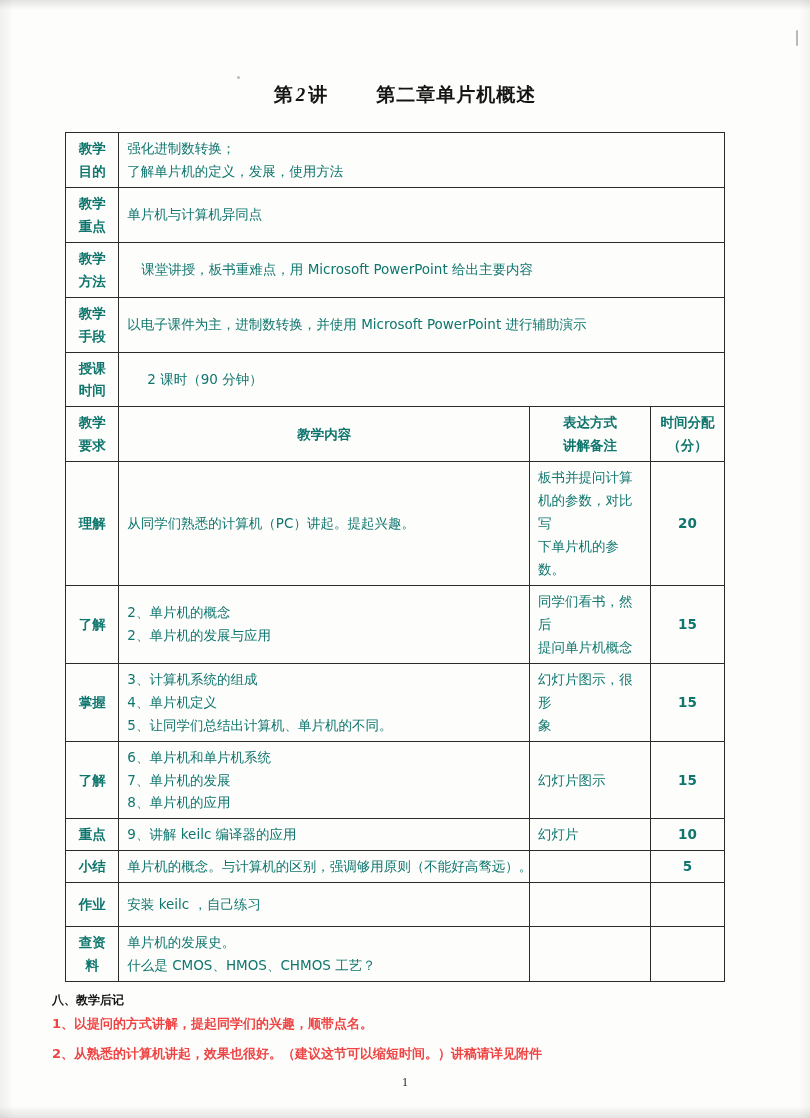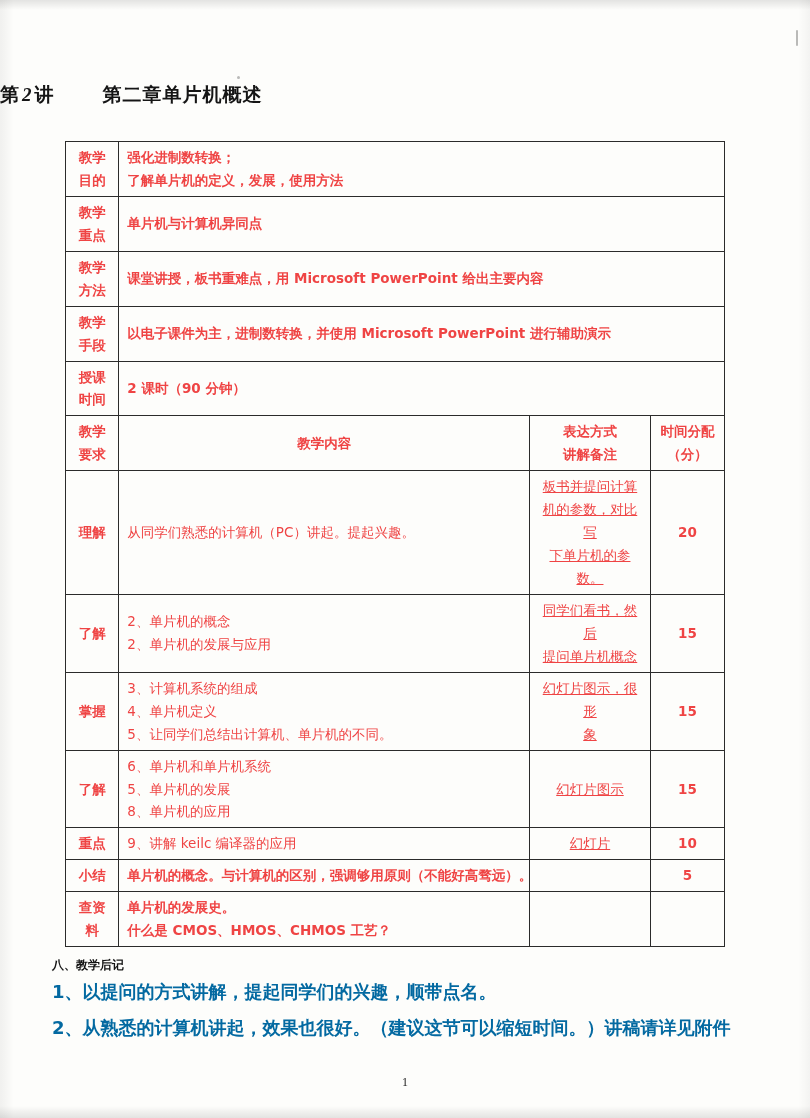--- a/index.html
+++ b/index.html
@@ -34,26 +34,26 @@
     position: absolute;
     left: 0; bottom: 0; width: 810px; height: 12px;
     background: linear-gradient(to top, rgba(0,0,0,0.10), rgba(0,0,0,0));
   }
   .content {
     position: absolute;
     left: 0; top: 0;
     width: 810px;
   }
   .title {
-    text-align: left;
+    text-align: center;
     font-size: 19px;
     font-weight: bold;
     letter-spacing: 1px;
     margin-top: 82px;
-    margin-bottom: 33px;
+    margin-bottom: 24px;
     color: #151515;
   }
   .title .lecture-no {
     font-family: "Liberation Serif", serif;
     font-style: italic;
     padding: 0 2px;
   }
   .title .gap {
     display: inline-block;
     width: 48px;
@@ -64,51 +64,48 @@
     width: 660px;
     margin-left: 65px;
     table-layout: fixed;
   }
   table.lesson td {
     border: 1px solid #2b2b2b;
     font-size: 13.5px;
     line-height: 1.7;
     padding: 4px 8px;
     vertical-align: middle;
-    color: #ef4444;
+    color: #0f766e;
   }
   td.label {
     width: 52px;
     text-align: center;
     font-weight: bold;
     padding: 4px 2px;
     line-height: 1.55;
   }
   td.label .l1, td.label .l2 {
     display: block;
   }
   td.body {
     padding-left: 10px;
   }
   td.body .line {
     display: block;
     white-space: nowrap;
-    font-weight: bold;
   }
   .r-head td {
     text-align: center;
     font-weight: bold;
     padding: 6px 2px;
   }
   td.method {
-    text-align: center;
     font-size: 13px;
     line-height: 1.75;
     padding: 4px 4px;
-    text-decoration: underline;
   }
   td.method .line { display: block; }
   td.time {
     text-align: center;
     font-weight: bold;
     font-size: 14px;
   }
   td.items { padding-left: 14px; }
   td.items .line {
     display: block;
@@ -122,24 +119,24 @@
     margin-top: 10px;
     font-size: 12px;
     font-weight: bold;
     color: #131313;
   }
   .note-list {
     margin-left: 52px;
     margin-top: 6px;
   }
   .note-list .note {
-    font-size: 18px;
+    font-size: 13px;
     font-weight: bold;
     margin-bottom: 12px;
-    color: #0369a1;
+    color: #ef4444;
   }
   .page-number {
     position: absolute;
     top: 1075px;
     left: 0;
     width: 810px;
     text-align: center;
     font-size: 12px;
     font-family: "Liberation Serif", serif;
     color: #222;
@@ -195,41 +192,41 @@
         <span class="line" style="padding:11px 0; display:block;">单片机与计算机异同点</span>
       </td>
     </tr>
 
     <tr>
       <td class="label">
         <span class="l1">教学</span>
         <span class="l2">方法</span>
       </td>
       <td class="body" colspan="3">
-        <span class="line" style="padding:11px 0; display:block;">课堂讲授，板书重难点，用 Microsoft PowerPoint 给出主要内容</span>
+        <span class="line" style="padding:11px 0; display:block;margin-left:14px;">课堂讲授，板书重难点，用 Microsoft PowerPoint 给出主要内容</span>
       </td>
     </tr>
 
     <tr>
       <td class="label">
         <span class="l1">教学</span>
         <span class="l2">手段</span>
       </td>
       <td class="body" colspan="3">
         <span class="line" style="padding:11px 0; display:block;">以电子课件为主，进制数转换，并使用 Microsoft PowerPoint 进行辅助演示</span>
       </td>
     </tr>
 
     <tr>
       <td class="label">
         <span class="l1">授课</span>
         <span class="l2">时间</span>
       </td>
       <td class="body" colspan="3">
-        <span class="line" style="padding:11px 0; display:block;">2 课时（90 分钟）</span>
+        <span class="line" style="padding:11px 0; display:block;margin-left:20px;">2 课时（90 分钟）</span>
       </td>
     </tr>
 
     <tr class="r-head">
       <td class="label">
         <span class="l1">教学</span>
         <span class="l2">要求</span>
       </td>
       <td>教学内容</td>
       <td class="head-stack">
@@ -280,21 +277,21 @@
         <span class="line">幻灯片图示，很形</span>
         <span class="line">象</span>
       </td>
       <td class="time">15</td>
     </tr>
 
     <tr>
       <td class="label center-label">了解</td>
       <td class="items">
         <span class="line">6、单片机和单片机系统</span>
-        <span class="line">5、单片机的发展</span>
+        <span class="line">7、单片机的发展</span>
         <span class="line">8、单片机的应用</span>
       </td>
       <td class="method">
         <span class="line">幻灯片图示</span>
       </td>
       <td class="time">15</td>
     </tr>
 
     <tr>
       <td class="label center-label">重点</td>
@@ -309,20 +306,28 @@
 
     <tr>
       <td class="label center-label">小结</td>
       <td class="body">
         <span class="line">单片机的概念。与计算机的区别，强调够用原则（不能好高骛远）。</span>
       </td>
       <td class="method"></td>
       <td class="time">5</td>
     </tr>
 
+    <tr>
+      <td class="label center-label">作业</td>
+      <td class="body">
+        <span class="line" style="padding:6px 0; display:block;">安装 keilc ，自己练习</span>
+      </td>
+      <td class="method"></td>
+      <td class="time"></td>
+    </tr>
 
     <tr>
       <td class="label">
         <span class="l1">查资</span>
         <span class="l2">料</span>
       </td>
       <td class="body">
         <span class="line">单片机的发展史。</span>
         <span class="line">什么是 CMOS、HMOS、CHMOS 工艺？</span>
       </td>

